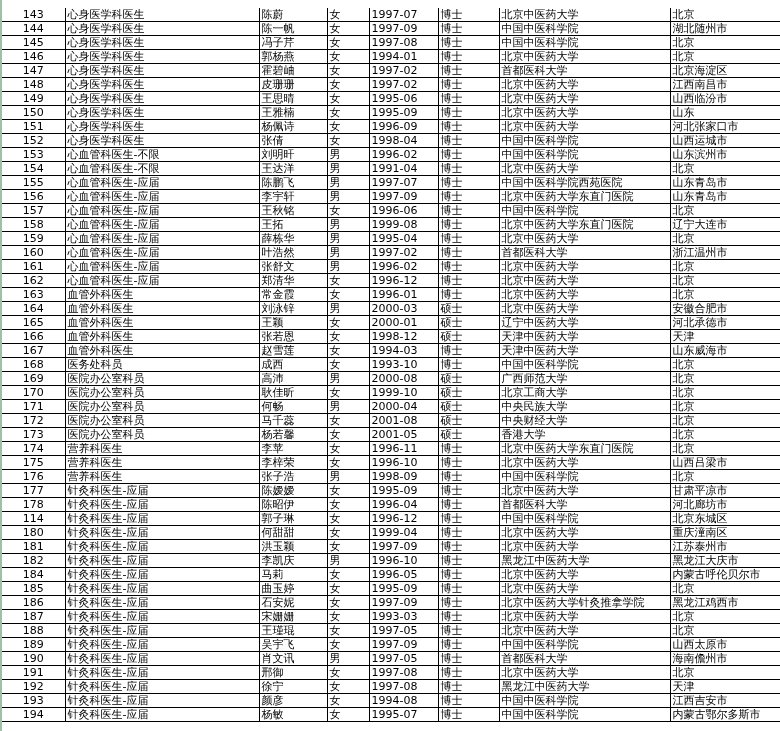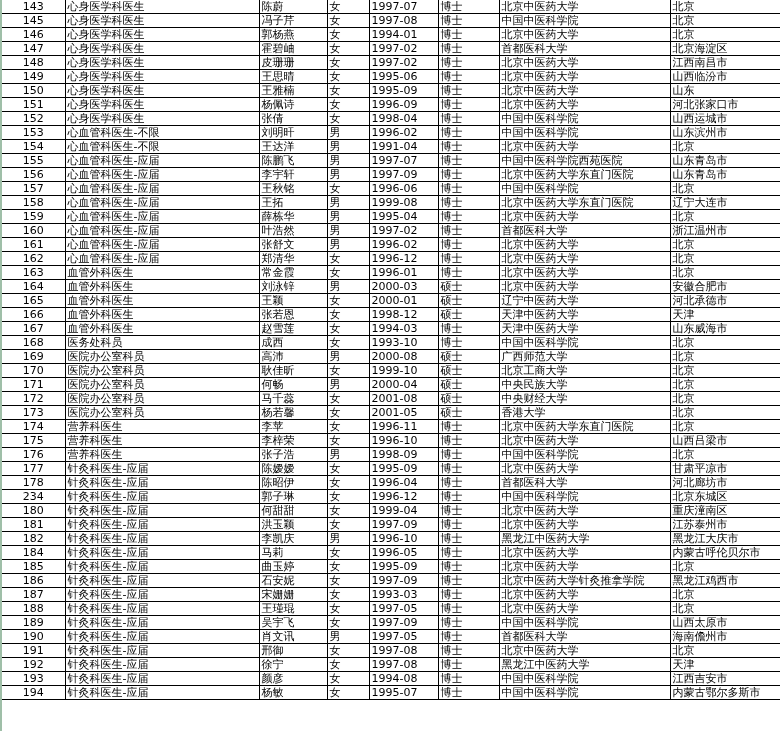--- a/index.html
+++ b/index.html
@@ -1,18 +1,18 @@
 <!DOCTYPE html>
 <html><head>
 <meta charset="utf-8">
 <style>
   html, body { margin:0; padding:0; background:#ffffff; }
   body { width:780px; height:731px; overflow:hidden; position:relative; }
   .leftbar { position:absolute; left:0; top:0; width:2px; height:731px; background:#9fbfa8; }
-  table { position:absolute; left:2px; top:0; border-collapse:collapse; table-layout:fixed;
+  table { position:absolute; left:2px; top:8px; border-collapse:collapse; table-layout:fixed;
           font-family:"DejaVu Sans", "Liberation Sans", sans-serif; font-size:11px; color:#000; }
   td { height:13px; line-height:13px; padding:0 0 0 2px; border-bottom:1px solid #000;
        border-left:1px solid #000; white-space:nowrap; overflow:hidden; vertical-align:bottom; }
   td.num { border-left:none; text-align:center; padding:0; }
   td:last-child { border-right:none;margin-left:32px; }
   col.c0 { width:63px; } col.c1 { width:194px; } col.c2 { width:68px; }
   col.c3 { width:42px; } col.c4 { width:69px; } col.c5 { width:61px; }
   col.c6 { width:171px; } col.c7 { width:110px; }
 </style>
 </head>
@@ -36,20 +36,30 @@
         <td class="num">143</td>
         <td>心身医学科医生</td>
         <td>陈蔚</td>
         <td>女</td>
         <td>1997-07</td>
         <td>博士</td>
         <td>北京中医药大学</td>
         <td>北京</td>
       </tr>
       <tr>
+        <td class="num">144</td>
+        <td>心身医学科医生</td>
+        <td>陈一帆</td>
+        <td>女</td>
+        <td>1997-09</td>
+        <td>博士</td>
+        <td>中国中医科学院</td>
+        <td>湖北随州市</td>
+      </tr>
+      <tr>
         <td class="num">145</td>
         <td>心身医学科医生</td>
         <td>冯子芹</td>
         <td>女</td>
         <td>1997-08</td>
         <td>博士</td>
         <td>中国中医科学院</td>
         <td>北京</td>
       </tr>
       <tr>
@@ -376,21 +386,21 @@
         <td class="num">178</td>
         <td>针灸科医生-应届</td>
         <td>陈昭伊</td>
         <td>女</td>
         <td>1996-04</td>
         <td>博士</td>
         <td>首都医科大学</td>
         <td>河北廊坊市</td>
       </tr>
       <tr>
-        <td class="num">234</td>
+        <td class="num">114</td>
         <td>针灸科医生-应届</td>
         <td>郭子琳</td>
         <td>女</td>
         <td>1996-12</td>
         <td>博士</td>
         <td>中国中医科学院</td>
         <td>北京东城区</td>
       </tr>
       <tr>
         <td class="num">180</td>

